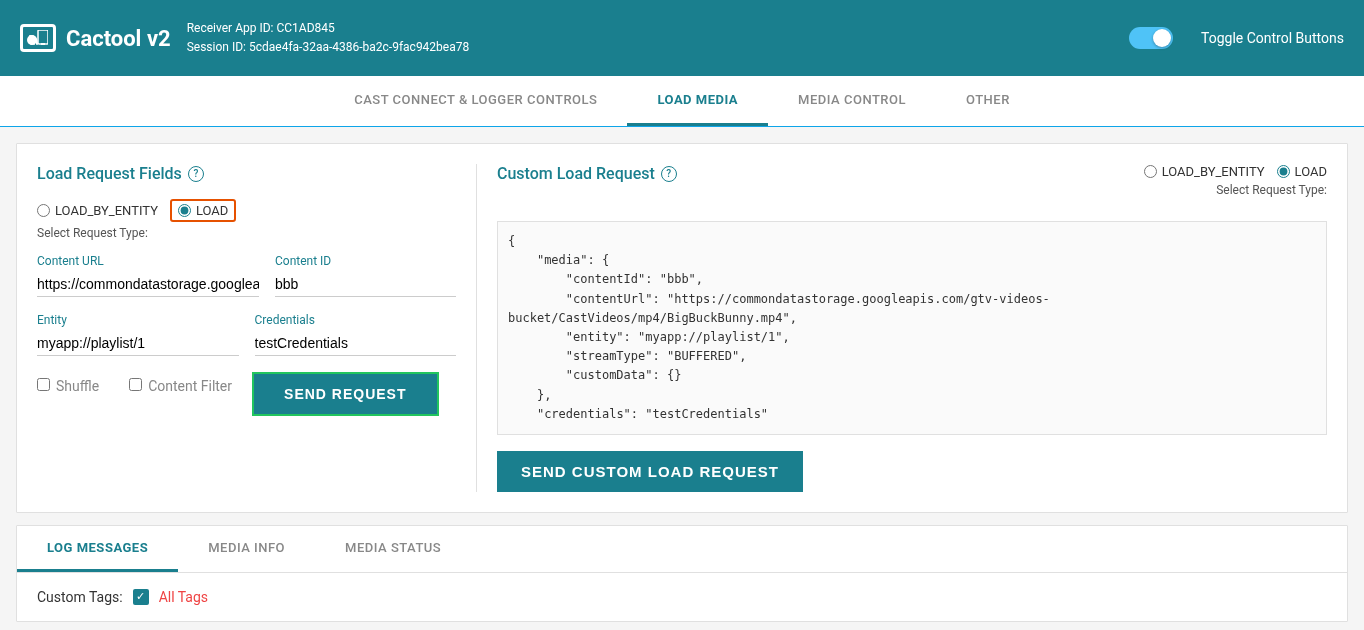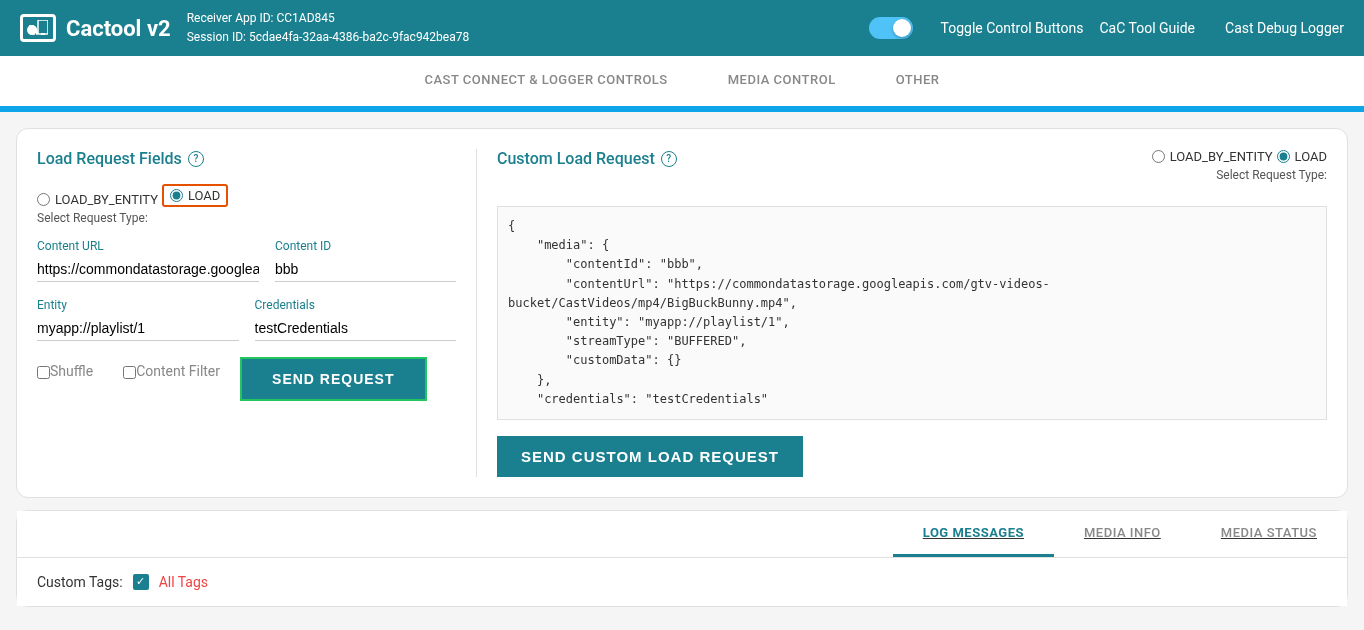--- a/index.html
+++ b/index.html
@@ -5,21 +5,21 @@
     * { box-sizing: border-box; margin: 0; padding: 0; }
     body { font-family: 'Roboto', Arial, sans-serif; font-size: 14px; background: #f5f5f5; color: #333; }
 
     
     .header {
       background: #1a7f8e;
       color: white;
       display: flex;
       align-items: center;
       padding: 0 20px;
-      height: 56px;
+      height: 76px;
       gap: 16px;
     }
     .header-logo {
       display: flex;
       align-items: center;
       gap: 10px;
     }
     .logo-text { font-size: 22px; font-weight: bold; }
     .logo-icon {
       width: 36px; height: 28px;
@@ -56,21 +56,21 @@
       box-shadow: 0 1px 3px rgba(0,0,0,0.3);
     }
     .header-links { display: flex; gap: 30px; font-size: 14px; }
     .header-link { color: white; text-decoration: none; cursor: pointer; }
 
     
     .nav-tabs {
       background: white;
       display: flex;
       justify-content: center;
-      border-bottom: 6px solid #0ea5e9;
+      border-bottom: 1px solid #0ea5e9;
       gap: 0;
     }
     .nav-tab {
       padding: 16px 30px;
       font-size: 13px;
       font-weight: 500;
       letter-spacing: 0.5px;
       color: #888;
       cursor: pointer;
       border-bottom: 3px solid transparent;
@@ -87,21 +87,21 @@
       padding: 16px;
       display: flex;
       flex-direction: column;
       gap: 12px;
     }
 
     
     .card {
       background: white;
       border: 1px solid #e0e0e0;
-      border-radius: 12px;
+      border-radius: 1px;
       padding: 20px;
     }
 
     
     .load-media-card {
       display: flex;
       gap: 0;
     }
 
     .left-panel {
@@ -132,22 +132,22 @@
       align-items: center;
       justify-content: center;
       font-size: 10px;
       color: #1a7f8e;
       cursor: pointer;
     }
 
     
     .request-type-row {
       display: flex;
-      align-items: flex-end;
-      gap: 4px;
+      align-items: center;
+      gap: 12px;
       margin-bottom: 4px;
     }
     .radio-label {
       display: flex; align-items: center; gap: 5px;
       font-size: 13px; cursor: pointer;
     }
     .radio-label input[type="radio"] { accent-color: #1a7f8e; }
 
     .radio-load-selected {
       border: 2px solid #e65100;
@@ -187,21 +187,21 @@
     }
 
     
     .checkbox-row {
       display: flex;
       align-items: center;
       gap: 30px;
       margin-bottom: 16px;
     }
     .checkbox-label {
-      display: flex; align-items: flex-end; 
+      display: flex; align-items: flex-start; gap: 6px;
       font-size: 14px; color: #888; cursor: pointer;
     }
     .checkbox-label input[type="checkbox"] { accent-color: #1a7f8e; }
 
     
     .send-request-btn {
       background: #1a7f8e;
       color: white;
       border: 2px solid #22c55e;
       padding: 12px 30px;
@@ -235,24 +235,23 @@
       font-weight: 600;
       letter-spacing: 1px;
       cursor: pointer;
       text-transform: uppercase;
     }
 
     
     .bottom-tabs-row {
       background: white;
       display: flex;
-      justify-content: flex-end;
+      justify-content: flex-start;
       border-bottom: 1px solid #e0e0e0;
       padding: 0;
-      text-decoration: underline;
     }
     .bottom-tab {
       padding: 14px 30px;
       font-size: 13px;
       font-weight: 500;
       letter-spacing: 0.5px;
       color: #888;
       cursor: pointer;
       border-bottom: 3px solid transparent;
       text-transform: uppercase;
@@ -313,28 +312,25 @@
   </div>
   <div class="header-info">
     <div>Receiver App ID: CC1AD845</div>
     <div>Session ID: 5cdae4fa-32aa-4386-ba2c-9fac942bea78</div>
   </div>
   <div class="header-divider"></div>
   <div class="toggle-area">
     <div class="toggle-switch"></div>
     <span>Toggle Control Buttons</span>
   </div>
-  <div class="header-links">
-    <a class="header-link">CaC Tool Guide</a>
-    <a class="header-link">Cast Debug Logger</a>
-  </div>
 </header>
 
 <nav class="nav-tabs">
   <div class="nav-tab">CAST CONNECT &amp; LOGGER CONTROLS</div>
+  <div class="nav-tab active">LOAD MEDIA</div>
   <div class="nav-tab">MEDIA CONTROL</div>
   <div class="nav-tab">OTHER</div>
 </nav>
 
 <div class="main-content">
   <div class="card load-media-card">
 
     <div class="left-panel">
       <div class="section-title">
         <span>Load Request Fields</span>

